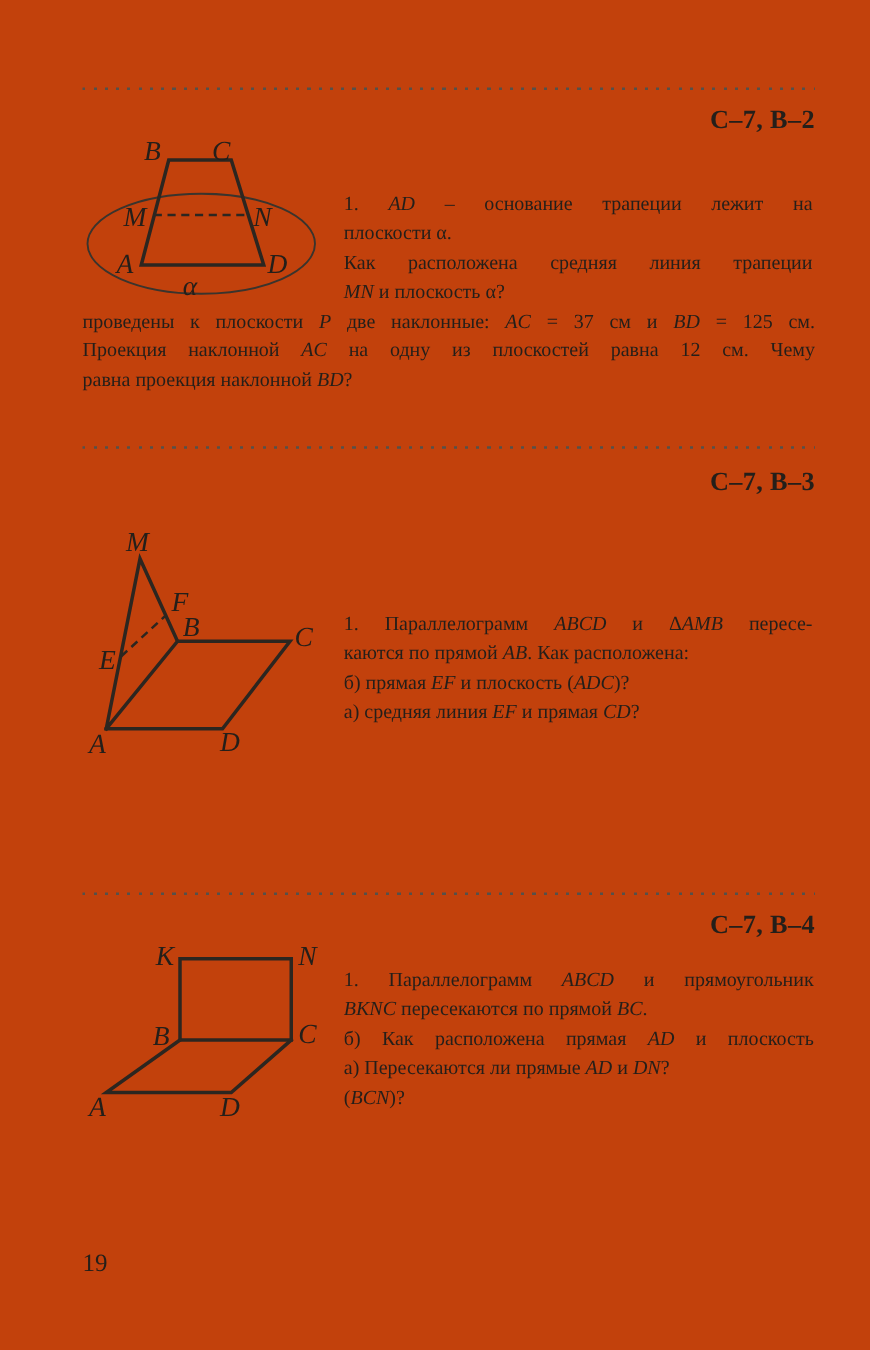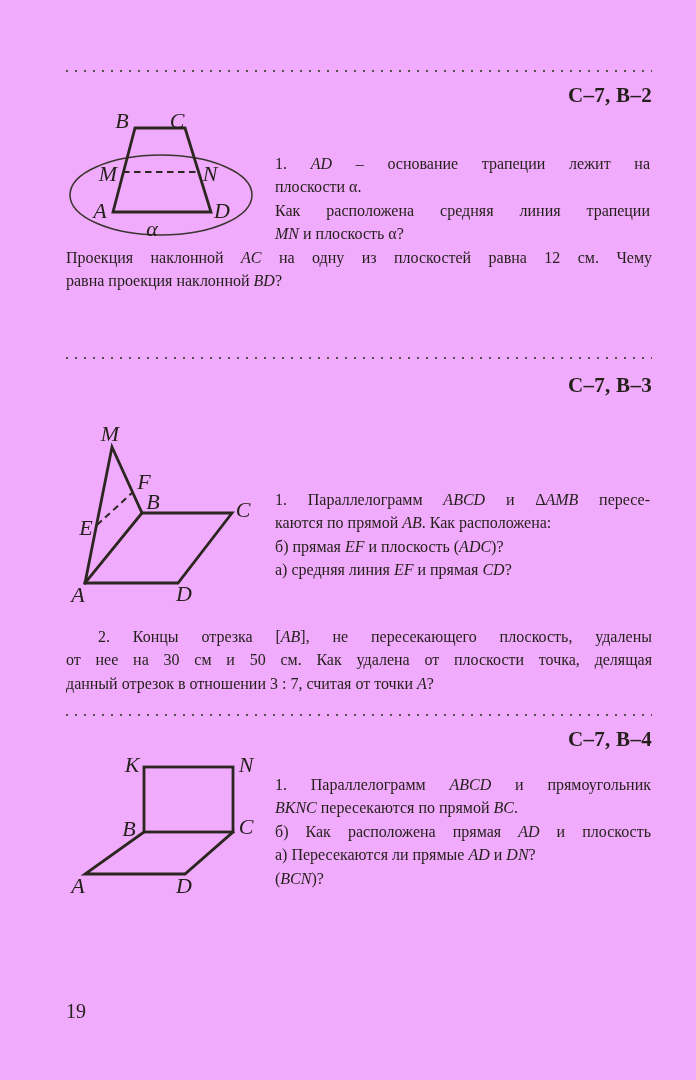--- a/index.html
+++ b/index.html
@@ -1,19 +1,19 @@
 <!DOCTYPE html>
 <html><head>
 <meta charset="utf-8">
 <style>
   html,body{margin:0;padding:0;background:#e8e8e6;}
   .page{
     position:relative;
     width:696px;height:1080px;
-    background:#f0abfc;
+    background:#c2410c;
     overflow:hidden;
     font-family:"Liberation Serif","DejaVu Serif",serif;
     color:#241f1a;
   }
   .dots{
     position:absolute;left:66px;width:586px;height:3px;
     background-image:repeating-linear-gradient(to right,#55504a 0 2.4px,transparent 2.4px 9px);
     background-position:0 0;background-size:100% 2.4px;background-repeat:no-repeat;
   }
   .hdr{
@@ -61,20 +61,21 @@
   </svg>
 
   <div class="col" style="left:275px;top:152px;width:375px">
     <div class="ln fill">1. <i>AD</i> – основание трапеции лежит на</div>
     <div class="ln">плоскости α.</div>
     <div class="ln fill">Как расположена средняя линия трапеции</div>
     <div class="ln"><i>MN</i> и плоскость α?</div>
   </div>
 
   <div class="para" style="top:246px">
+    <div class="ln fill">проведены к плоскости <i>P</i> две наклонные: <i>AC</i> = 37 см и <i>BD</i> = 125 см.</div>
     <div class="ln fill">Проекция наклонной <i>AC</i> на одну из плоскостей равна 12 см. Чему</div>
     <div class="ln">равна проекция наклонной <i>BD</i>?</div>
   </div>
 
   <div class="dots" style="top:357px"></div>
   <div class="hdr" style="top:373px">С–7, В–3</div>
 
   <svg class="diagram" style="left:70px;top:425px" width="185" height="180" viewBox="0 0 185 180">
     <path class="shape" d="M15,158 L42,22 L72,88 L15,158"></path>
     <path class="shape" d="M72,88 L162,88 L108,158 L15,158"></path>
@@ -88,25 +89,20 @@
     <text x="114" y="176" text-anchor="middle">D</text>
   </svg>
 
   <div class="col" style="left:275px;top:488px;width:375px">
     <div class="ln fill">1. Параллелограмм <i>ABCD</i> и Δ<i>AMB</i> пересе-</div>
     <div class="ln">каются по прямой <i>AB</i>. Как расположена:</div>
     <div class="ln">б) прямая <i>EF</i> и плоскость (<i>ADC</i>)?</div>
     <div class="ln">а) средняя линия <i>EF</i> и прямая <i>CD</i>?</div>
   </div>
 
-  <div class="para" style="top:625px">
-    <div class="ln fill ind">2. Концы отрезка [<i>AB</i>], не пересекающего плоскость, удалены</div>
-    <div class="ln fill">от нее на 30 см и 50 см. Как удалена от плоскости точка, делящая</div>
-    <div class="ln">данный отрезок в отношении 3 : 7, считая от точки <i>A</i>?</div>
-  </div>
 
   <div class="dots" style="top:714px"></div>
   <div class="hdr" style="top:727px">С–7, В–4</div>
 
   <svg class="diagram" style="left:65px;top:755px" width="195" height="145" viewBox="0 0 195 145">
     <rect class="shape" x="79" y="12" width="89" height="65"></rect>
     <path class="shape" d="M79,77 L20,119 L120,119 L168,77"></path>
     <text x="67" y="17" text-anchor="middle">K</text>
     <text x="181" y="17" text-anchor="middle">N</text>
     <text x="64" y="81" text-anchor="middle">B</text>

